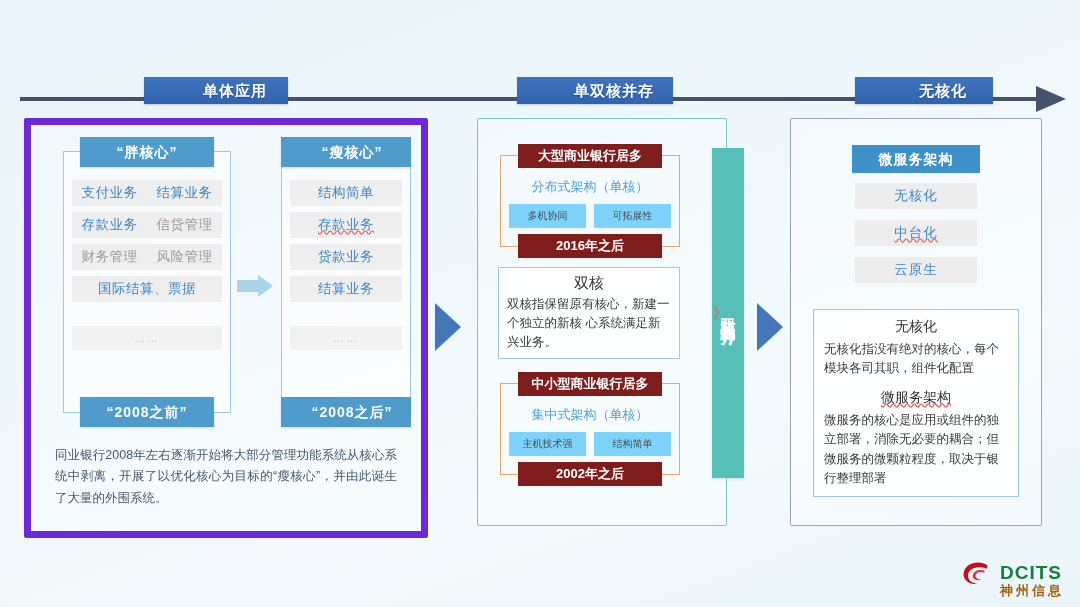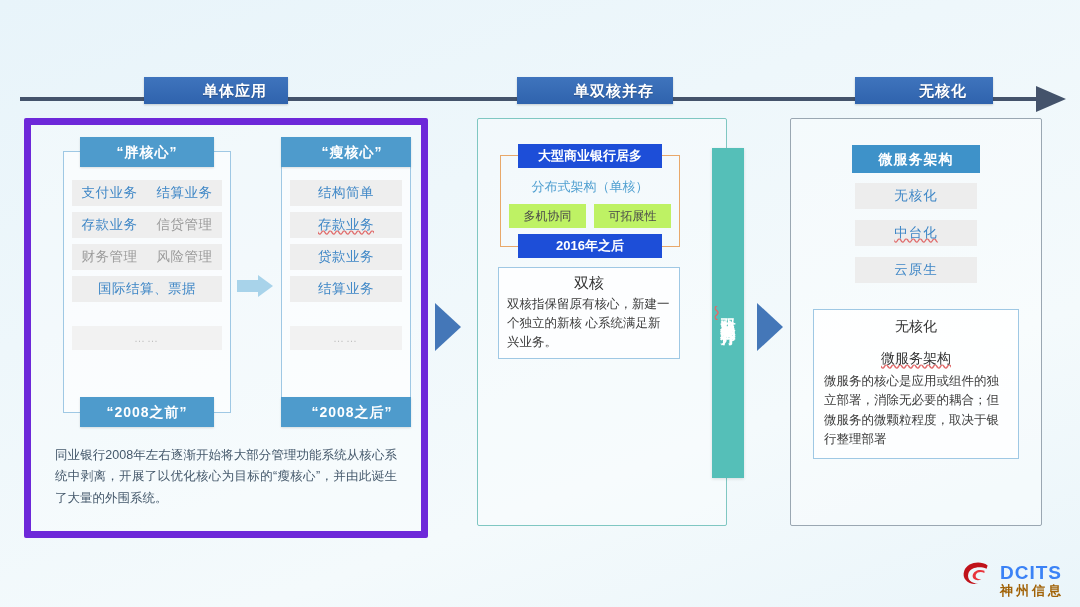--- a/index.html
+++ b/index.html
@@ -110,32 +110,32 @@
   }
   .panel.p1 .note{bottom:16px;left:16px;right:16px;}
 
   
   .ogroup{position:absolute;left:22px;width:178px;border:1.5px solid #e8a86a;}
   .ogroup.g1{top:36px;height:90px;}
   .ogroup.g2{top:264px;height:90px;}
   .ocap{
     position:absolute;left:50%;transform:translateX(-50%);
     width:144px;height:24px;line-height:24px;text-align:center;
-    background:#1d4ed8;color:#ffffff;font-size:13px;font-weight:bold;white-space:nowrap;
+    background:#7f1d1d;color:#ffffff;font-size:13px;font-weight:bold;white-space:nowrap;
   }
   .ocap.top{top:-12px;}
   .ocap.bot{bottom:-12px;}
   .osub{
     position:absolute;left:0;right:0;top:22px;text-align:center;
     font-size:13px;color:#4f9fd0;
   }
   .otags{position:absolute;left:8px;right:8px;top:48px;display:flex;gap:8px;}
   .otag{
     flex:1;height:24px;line-height:24px;text-align:center;
-    background:#bef264;color:#4a4a4a;font-size:12px;
+    background:#7dd3fc;color:#4a4a4a;font-size:10px;
   }
 
   .dualbox{
     position:absolute;left:20px;width:182px;top:148px;height:92px;
     border:1px solid #9fc8e4;background:rgba(255,255,255,.78);
     padding:6px 8px;box-sizing:border-box;
   }
   .dualbox .dt{text-align:center;font-size:15px;color:#333;margin-bottom:2px;}
   .dualbox .dd{font-size:12.5px;line-height:1.5;color:#3c3c3c;}
 
@@ -172,21 +172,21 @@
   }
   .p3box .bt{text-align:center;font-size:14px;color:#333;margin-bottom:4px;}
   .p3box .bt.u{text-decoration:underline wavy #e06a6a;text-decoration-skip-ink:none;}
   .p3box .bd{font-size:12.5px;line-height:1.55;color:#3c3c3c;}
   .p3box .sp{height:10px;}
 
   
   .logo{position:absolute;right:16px;bottom:10px;display:flex;align-items:center;gap:6px;}
   .logo-mark{width:34px;height:34px;flex:none;}
   .logo-text{line-height:1;}
-  .logo-text .en{font-size:19px;font-weight:bold;color:#3b82f6;letter-spacing:1px;margin-top:13px;}
+  .logo-text .en{font-size:19px;font-weight:bold;color:#15803d;letter-spacing:1px;margin-top:13px;}
   .logo-text .cn{font-size:13px;font-weight:bold;color:#a16207;letter-spacing:3px;margin-top:2px;}
 </style>
 </head>
 <body>
 
 <div class="slide">
 
 
   <div class="timeline">
     <div class="tl-line"></div>
@@ -269,38 +269,48 @@
         <div class="otag">可拓展性</div>
       </div>
       <div class="ocap bot">2016年之后</div>
     </div>
 
     <div class="dualbox">
       <div class="dt">双核</div>
       <div class="dd">双核指保留原有核心，新建一个独立的新核 心系统满足新兴业务。</div>
     </div>
 
+    <div class="ogroup g2">
+      <div class="ocap top">中小型商业银行居多</div>
+      <div class="osub">集中式架构（单核）</div>
+      <div class="otags">
+        <div class="otag">主机技术强</div>
+        <div class="otag">结构简单</div>
+      </div>
+      <div class="ocap bot">2002年之后</div>
+    </div>
   </div>
 
   <div class="vbar">
     <span>双核双架构并行</span>
   </div>
 
   <div class="stage-arrow a1"></div>
   <div class="stage-arrow a2"></div>
 
   <div class="panel p3">
     <div class="p3head">微服务架构</div>
     <div class="p3list">
       <div class="p3item">无核化</div>
       <div class="p3item u">中台化</div>
       <div class="p3item">云原生</div>
     </div>
     <div class="p3box">
       <div class="bt">无核化</div>
+      <div class="bd">无核化指没有绝对的核心，每个模块各司其职，组件化配置</div>
       <div class="sp"></div>
       <div class="bt u">微服务架构</div>
       <div class="bd">微服务的核心是应用或组件的独立部署，消除无必要的耦合；但微服务的微颗粒程度，取决于银行整理部署</div>
     </div>
   </div>
 
   <div class="logo">
     <svg class="logo-mark" viewBox="0 0 64 64">
       <path d="M52 16 C38 6 14 10 8 26 C2 42 18 54 34 50 C22 50 12 42 16 30 C20 20 36 16 50 22 Z" fill="#c0121a"></path>
       <path d="M46 26 C36 22 26 26 24 34 C22 42 32 46 40 42 C32 42 28 38 30 33 C32 28 40 27 46 30 Z" fill="#e8343c"></path>

